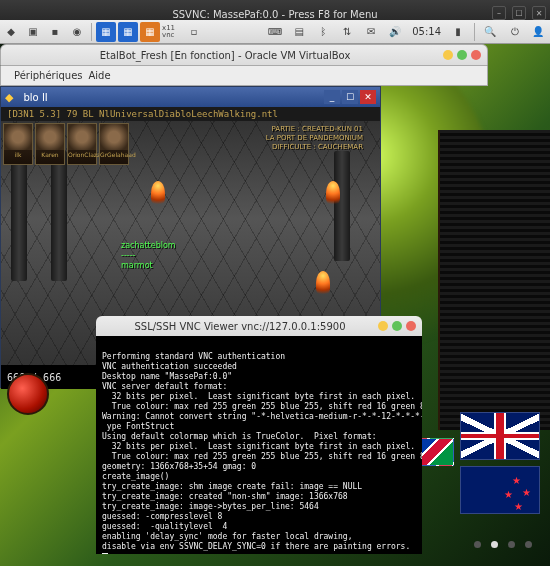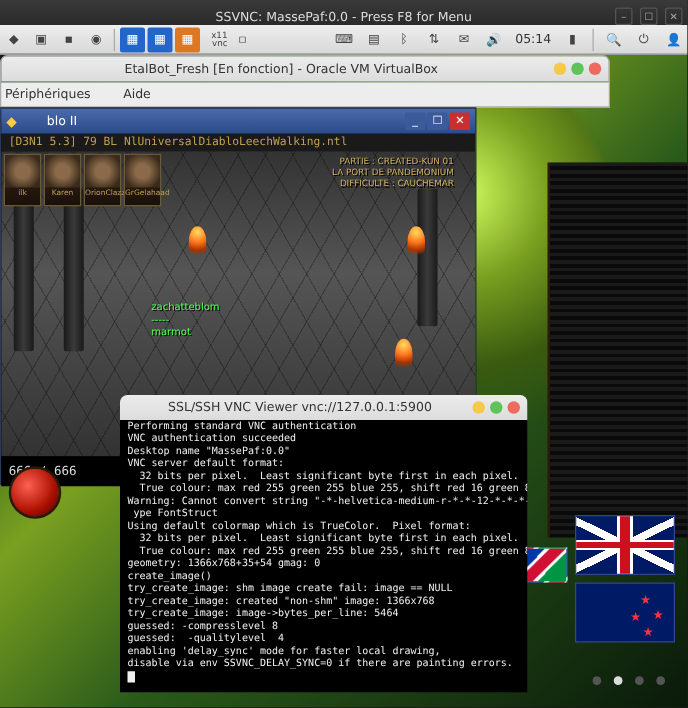--- a/index.html
+++ b/index.html
@@ -26,27 +26,27 @@
 #panel .time{color:#333;font-size:10px;margin:0 4px}
 #panel .right{margin-left:auto;display:flex;align-items:center;gap:2px}
 
 
 #vbwin{position:absolute;top:44px;left:0;width:488px;z-index:30}
 .winbar{height:22px;background:linear-gradient(#ececec,#dcdcdc);display:flex;align-items:center;padding:0 6px;border-radius:6px 6px 0 0;border:1px solid #aaa}
 .winbar .wt{font-size:10px;color:#333;flex:1;text-align:center}
 .traffic{display:flex;gap:4px;margin-left:auto}
 .dot{width:10px;height:10px;border-radius:50%}
 .y{background:#f7c94a}.g{background:#60c35a}.rr{background:#ec6a5e}
-.menubar{height:20px;background:#ededed;display:flex;align-items:center;padding:0 3px;gap:26px;border:1px solid #aaa;border-top:none}
+.menubar{height:20px;background:#ededed;display:flex;align-items:center;padding:0 13px;gap:6px;border:1px solid #aaa;border-top:none}
 .menubar span{font-size:10px;color:#333}
 
 
 #d2{position:absolute;top:86px;left:0;width:381px;height:302px;border:1px solid #2a3a5a;z-index:35;background:#000}
 #d2bar{height:20px;background:linear-gradient(#4a6aaa,#2a4a8a);display:flex;align-items:center;padding:0 4px}
-#d2bar .t{color:#fff;font-size:10px;margin-left:24px}
+#d2bar .t{color:#fff;font-size:10px;margin-left:10px}
 #d2bar .wc{margin-left:auto;display:flex;gap:2px}
 #d2bar .wc span{width:16px;height:14px;display:flex;align-items:center;justify-content:center;font-size:9px}
 #d2bar .wc .min,.max{background:#3a5a9a;color:#fff}
 #d2bar .wc .cls{background:#c83030;color:#fff}
 #d2top{height:14px;background:#1a1a1a;display:flex;align-items:center;padding:0 6px}
 #d2top span{color:#c0a050;font-family:monospace;font-size:9px}
 #d2game{position:relative;height:244px;background:radial-gradient(ellipse at 50% 40%,#4a4a4a 0%,#2a2a2a 40%,#0a0a0a 100%);overflow:hidden}
 
 #d2game::before{content:"";position:absolute;inset:0;background:
  repeating-linear-gradient(60deg,transparent 0,transparent 18px,rgba(0,0,0,.25) 18px,rgba(0,0,0,.25) 19px),
@@ -74,21 +74,21 @@
 .torch.t2{right:50px;top:150px}
 .torch.t3{right:40px;top:60px}
 #d2hud{height:24px;background:#000;display:flex;align-items:center;padding:0 6px}
 #d2hud .hp{color:#ddd;font-family:monospace;font-size:10px}
 #d2hud .orbL{width:42px;height:42px;border-radius:50%;background:radial-gradient(circle at 35% 35%,#ff6050,#aa1000 60%,#400000);position:absolute;left:6px;bottom:-28px;border:2px solid #2a1a0a}
 
 
 #term{position:absolute;top:316px;left:96px;width:326px;height:238px;z-index:40;border-radius:6px 6px 0 0;overflow:hidden}
 #termbar{height:20px;background:linear-gradient(#ececec,#dcdcdc);display:flex;align-items:center;padding:0 6px}
 #termbar .t{font-size:10px;color:#333;flex:1;text-align:center}
-#termbody{height:218px;background:#000;padding:0 6px;overflow:hidden}
+#termbody{height:218px;background:#000;padding:16px 6px;overflow:hidden}
 #termbody div{color:#f0f0f0;font-family:monospace;font-size:8px;line-height:10px;white-space:pre}
 #termbody .cur{display:inline-block;width:6px;height:9px;background:#f0f0f0;vertical-align:bottom}
 
 
 #flags{position:absolute;right:10px;bottom:44px;width:130px;height:110px;z-index:20}
 #flags .fl{position:absolute;border:1px solid rgba(255,255,255,.2)}
 .fl.uk{right:0;top:0;width:80px;height:48px;background:#001a66}
 .fl.uk::before{content:"";position:absolute;inset:0;background:
  linear-gradient(to bottom,transparent 42%,#fff 42%,#fff 58%,transparent 58%),
  linear-gradient(to right,transparent 42%,#fff 42%,#fff 58%,transparent 58%),
@@ -120,21 +120,21 @@
 
 <div id="panel">
   <div class="ico plain">◆</div>
   <div class="ico plain">▣</div>
   <div class="ico plain">▪</div>
   <div class="ico plain">◉</div>
   <div class="sep"></div>
   <div class="ico blue">▦</div>
   <div class="ico blue">▦</div>
   <div class="ico orange">▦</div>
-  <div class="ico plain" style="font-size:7px;line-height:7px;text-align:right">x11
+  <div class="ico plain" style="font-size:7px;line-height:7px;text-align:left">x11
 vnc</div>
   <div class="ico plain">▫</div>
   <div class="right">
     <div class="ico plain">⌨</div>
     <div class="ico plain">▤</div>
     <div class="ico plain">ᛒ</div>
     <div class="ico plain">⇅</div>
     <div class="ico plain">✉</div>
     <div class="ico plain">🔊</div>
     <span class="time">05:14</span>

